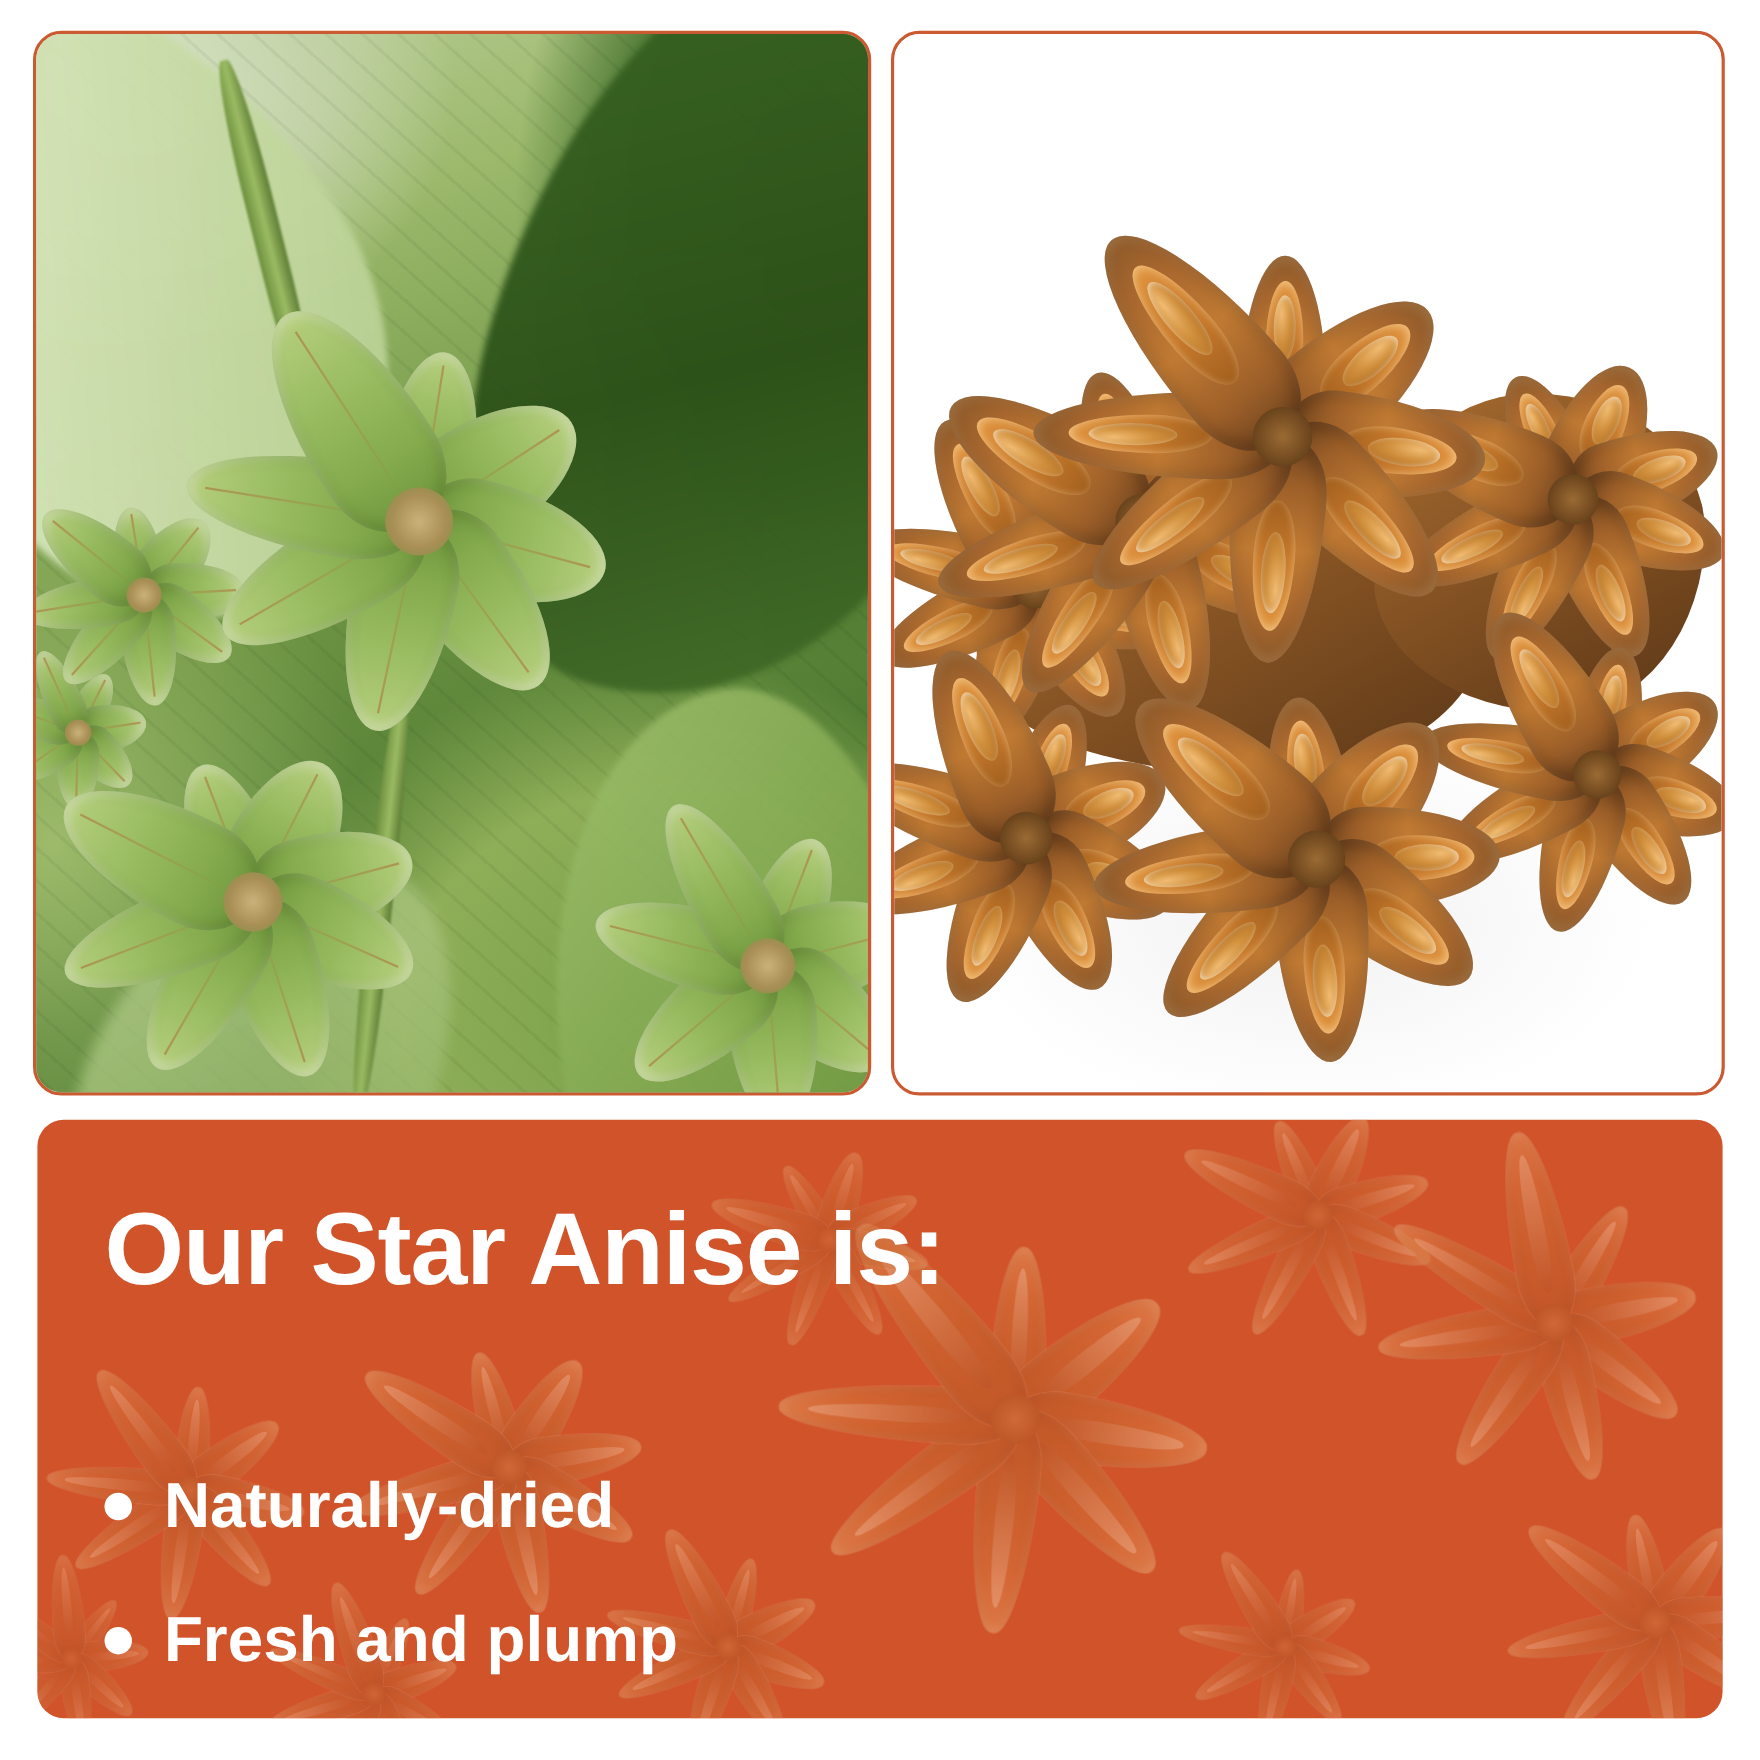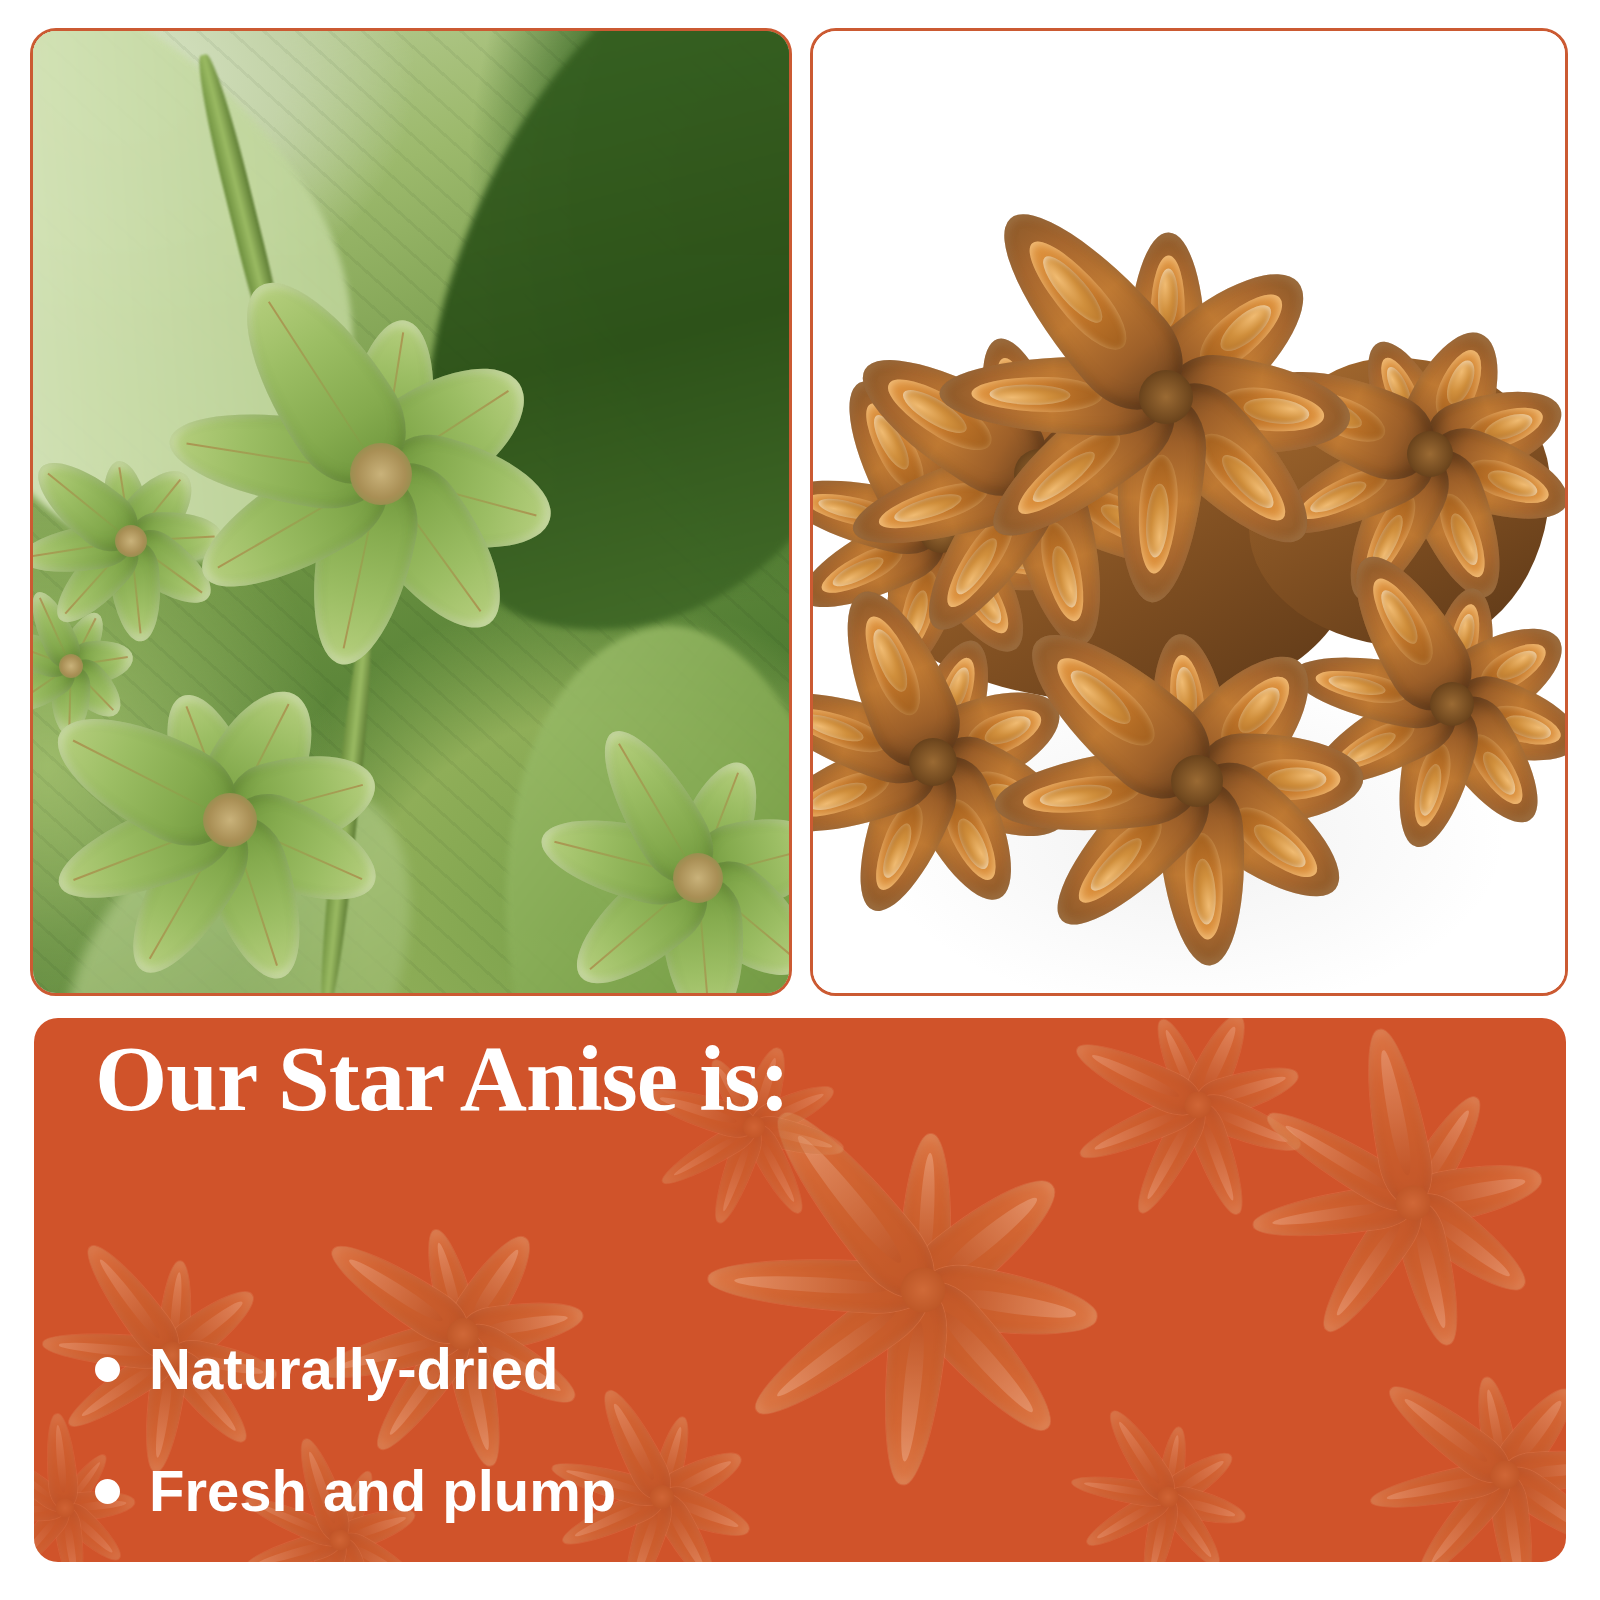--- a/index.html
+++ b/index.html
@@ -80,23 +80,23 @@
      background:linear-gradient(180deg,#e5925c 0%,#d6743c 30%,#c96830 58%,#b75a28 100%);
      box-shadow:inset 0 -5px 11px rgba(120,50,18,.38), inset 0 4px 9px rgba(255,214,176,.4),
                 0 0 0 1px rgba(240,170,130,.35);}
   .wm .pet::after{content:"";position:absolute;left:50%;top:12%;width:30%;height:72%;
      transform:translateX(-50%);border-radius:50%/60% 60% 40% 40%;
      background:linear-gradient(180deg,rgba(255,226,196,.55),rgba(170,78,32,.35));}
   .wm .hub{position:absolute;left:50%;top:50%;transform:translate(-50%,-50%);border-radius:50%;
      background:radial-gradient(circle,#d07a43 0%,#b35c28 70%);}
 
   #feature-content{position:absolute;inset:0;z-index:5;}
-  #heading{position:absolute;left:95px;top:1032px;margin:0;color:#ffffff;
+  #heading{position:absolute;left:95px;top:1089px;margin:0;color:#ffffff;
      font-size:93px;line-height:1;font-weight:bold;letter-spacing:-1px;
-     font-family:Liberation Serif, serif;white-space:nowrap;}
+     font-family:Liberation Sans, sans-serif;white-space:nowrap;}
   .bullet-row{position:absolute;left:95px;display:flex;align-items:center;}
   .dot{width:25px;height:25px;border-radius:50%;background:#ffffff;flex:0 0 auto;}
   .blabel{margin-left:29px;color:#ffffff;font-size:58px;line-height:1;font-weight:bold;
      white-space:nowrap;font-family:"Liberation Sans","DejaVu Sans",sans-serif;}
   #b0{top:1218px;} #b1{top:1340px;} #b2{top:1462px;}
 </style>
 </head>
 <body>
 
 <div id="root">

